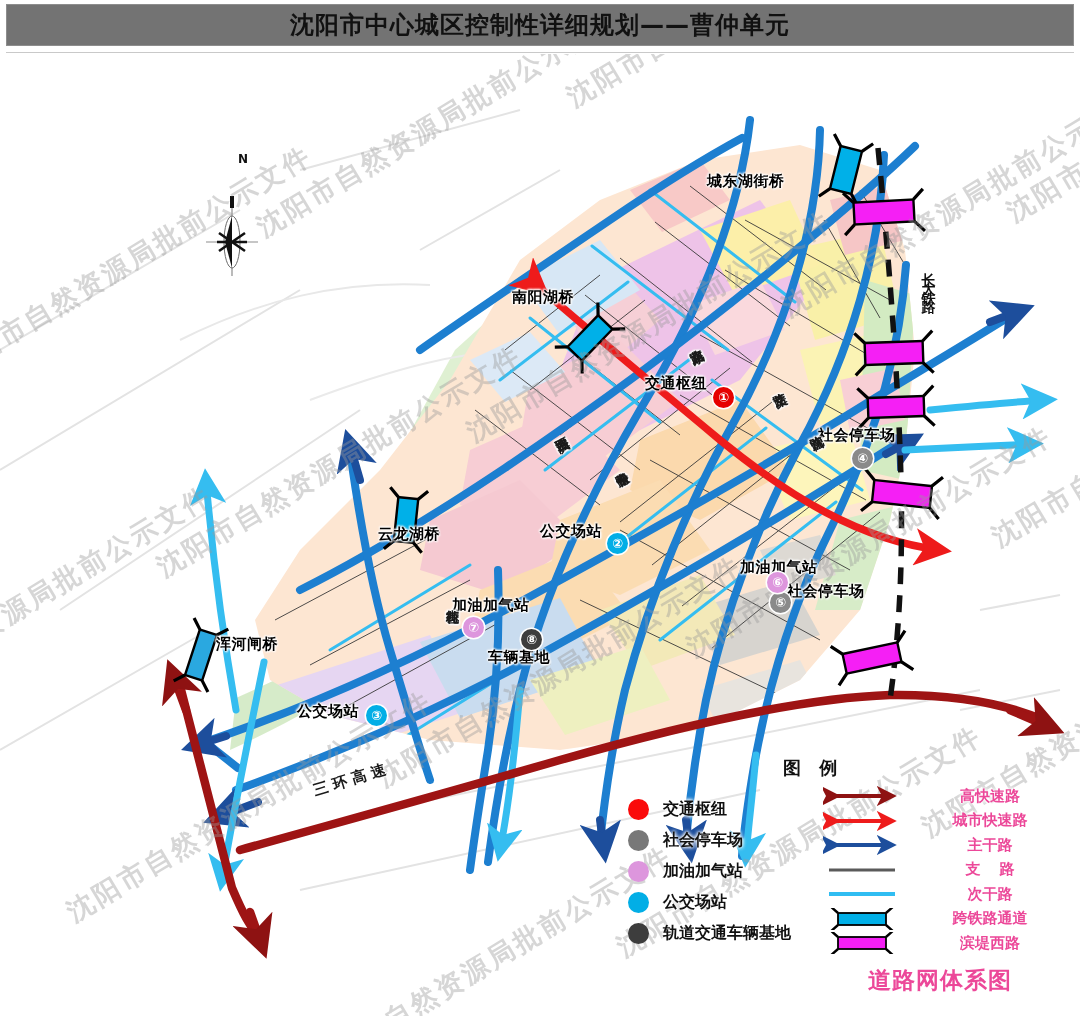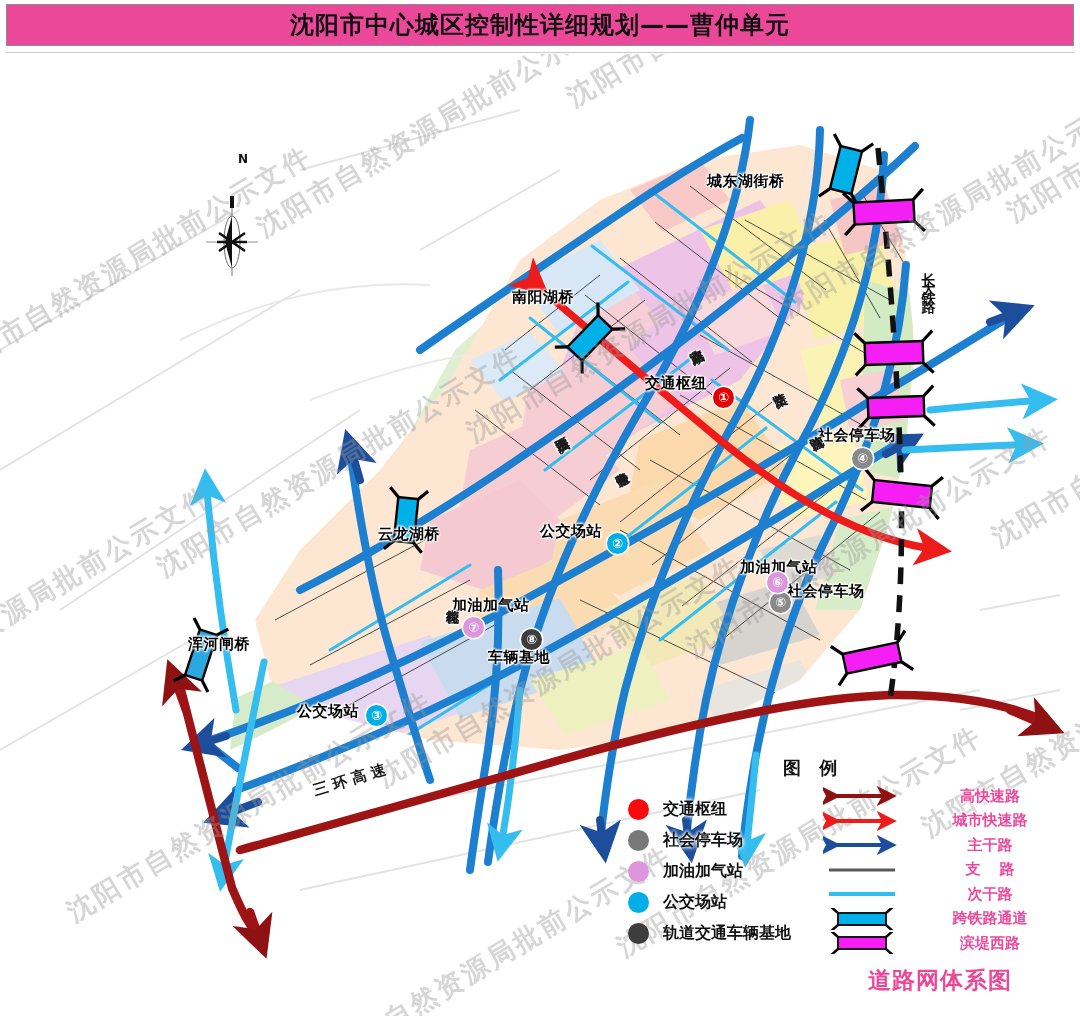--- a/index.html
+++ b/index.html
@@ -6,21 +6,21 @@
   html,body{margin:0;padding:0;background:#ffffff;}
   body{
     font-family:"DejaVu Sans","Liberation Sans",sans-serif;
     width:1080px;height:1016px;overflow:hidden;position:relative;
   }
   #root{position:relative;width:1080px;height:1016px;background:#fff;}
 
   
   .titlebar{
     position:absolute;left:6px;top:4px;width:1068px;height:42px;
-    border:1px solid #8d8d8d;background:#ec4899;
+    border:1px solid #8d8d8d;background:#737373;
     display:flex;align-items:center;justify-content:center;
     box-sizing:border-box;z-index:60;
   }
   .titlebar .t{
     font-size:24px;font-weight:bold;color:#111;letter-spacing:1px;
     font-family:"DejaVu Sans","Liberation Sans",sans-serif;
   }
   .titlerule{position:absolute;left:6px;top:52px;width:1068px;height:1px;background:#c9c9c9;z-index:60;}
 
   
@@ -372,21 +372,21 @@
 
   <div class="mlabel" style="left:452px;top:596px;">加油加气站</div>
   <div class="marker" style="left:463px;top:617px;background:#dd96dd;">⑦</div>
 
   <div class="mlabel" style="left:488px;top:648px;">车辆基地</div>
   <div class="marker" style="left:521px;top:629px;background:#3d3d3d;">⑧</div>
 
   <div class="mlabel" style="left:707px;top:172px;">城东湖街桥</div>
   <div class="mlabel" style="left:512px;top:288px;">南阳湖桥</div>
   <div class="mlabel" style="left:330px;top:525px;margin-left:48px;">云龙湖桥</div>
-  <div class="mlabel" style="left:188px;top:635px;font-family:Liberation Mono, monospace;">浑河闸桥</div>
+  <div class="mlabel" style="left:216px;top:635px;font-family:Liberation Mono, monospace;">浑河闸桥</div>
 
   <div class="rdname" style="left:312px;top:770px;transform:rotate(-17deg);letter-spacing:5px;font-size:15px;">三环高速</div>
   <div class="rdname" style="left:545px;top:430px;writing-mode:vertical-rl;text-orientation:upright;transform:rotate(-28deg);">滨堤西路</div>
   <div class="rdname" style="left:605px;top:465px;writing-mode:vertical-rl;text-orientation:upright;transform:rotate(-28deg);">长青中路</div>
   <div class="rdname" style="left:443px;top:600px;writing-mode:vertical-rl;text-orientation:upright;">桂花街</div>
   <div class="rdname" style="left:680px;top:342px;writing-mode:vertical-rl;text-orientation:upright;transform:rotate(-26deg);">南京北路</div>
   <div class="rdname" style="left:763px;top:385px;writing-mode:vertical-rl;text-orientation:upright;transform:rotate(-26deg);">文萃路</div>
   <div class="rdname" style="left:800px;top:428px;writing-mode:vertical-rl;text-orientation:upright;transform:rotate(-26deg);">沈营路</div>
 
   <div class="railname" style="left:920px;top:262px;">长大铁路</div>

